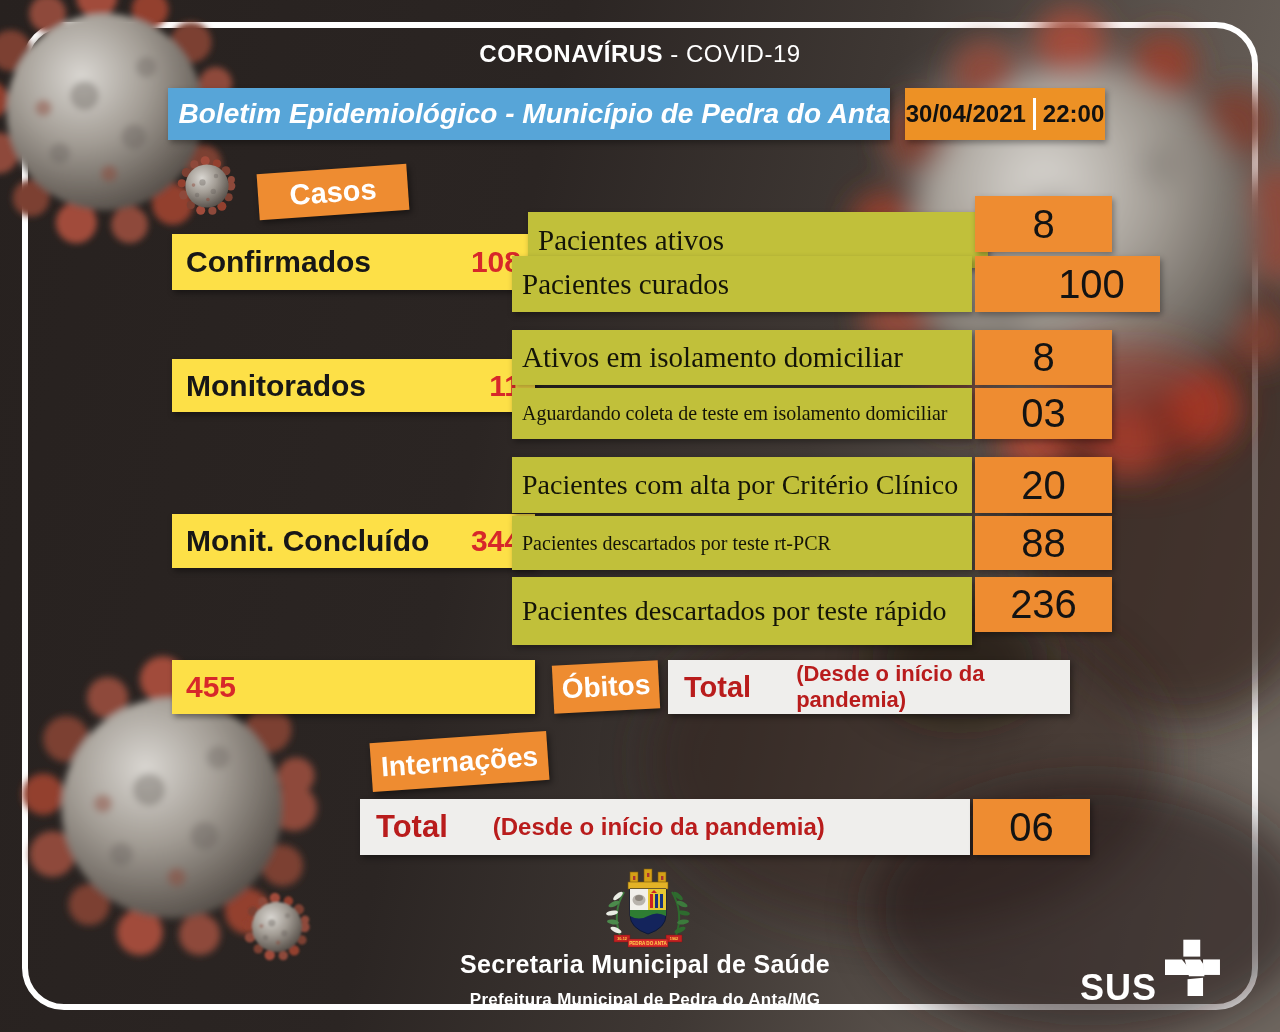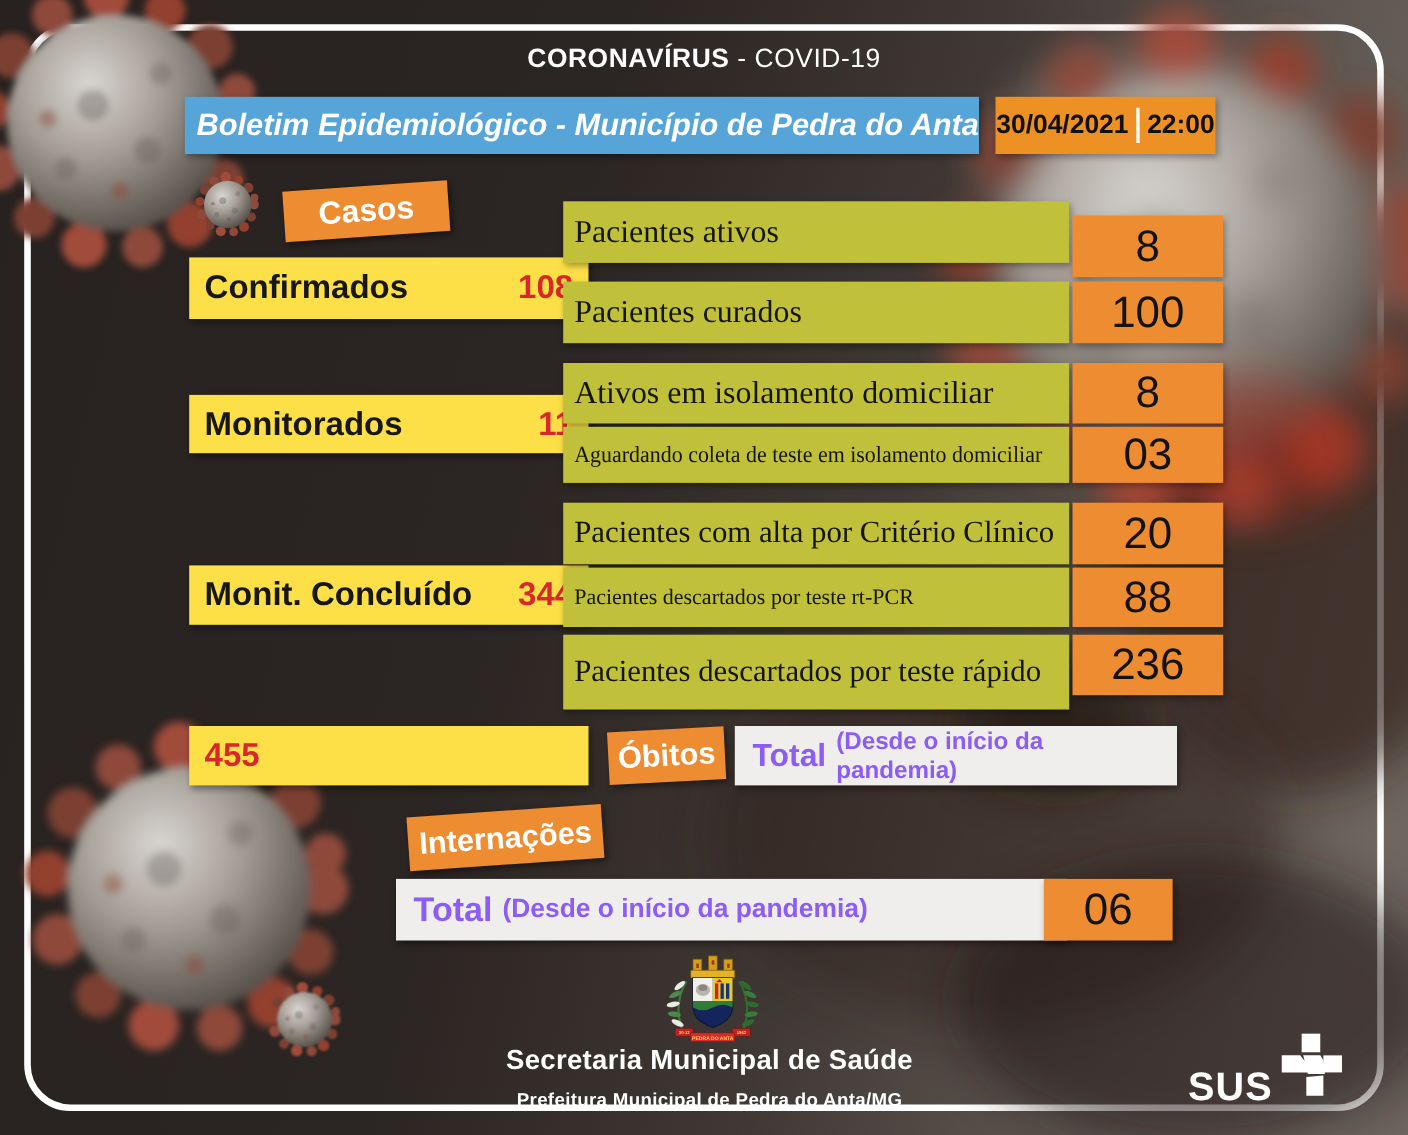--- a/index.html
+++ b/index.html
@@ -63,33 +63,34 @@
   .rowlabel.condensed span{font-size:21px;transform:scaleX(.95);transform-origin:left center;white-space:nowrap;}
   .rowval{
     position:absolute;left:975px;width:137px;background:#ee8c31;
     display:flex;align-items:center;justify-content:center;
     font-size:40px;color:#131313;
     box-shadow:2px 3px 6px rgba(0,0,0,.35);
   }
 
   .totalbox{
     position:absolute;background:#efeeec;display:flex;align-items:center;
-    padding:0 16px;box-sizing:border-box;color:#8b5cf6;
+    padding:0 16px;box-sizing:border-box;color:#b91c1c;
     box-shadow:2px 3px 6px rgba(0,0,0,.4);
+    gap:36px;
   }
   .totalbox .main{font-weight:bold;font-size:29px;}
   .totalbox .sub{font-weight:bold;font-size:22px;margin-left:9px;}
   .tot-obitos{left:668px;top:660px;width:402px;height:54px;}
   .tot-intern{left:360px;top:799px;width:610px;height:56px;}
   .bigval{
     position:absolute;background:#ee8c31;display:flex;align-items:center;justify-content:center;
     font-size:40px;color:#131313;box-shadow:2px 3px 6px rgba(0,0,0,.4);
   }
   .val-obitos{left:1077px;top:654px;width:118px;height:62px;}
-  .val-intern{left:949px;top:799px;width:117px;height:56px;}
+  .val-intern{left:973px;top:799px;width:117px;height:56px;}
 
   .footer-org{
     position:absolute;left:0;top:950px;width:1290px;text-align:center;
     color:#fff;font-weight:bold;font-size:25px;letter-spacing:.3px;
   }
   .footer-sub{
     position:absolute;left:0;top:990px;width:1290px;text-align:center;
     color:#fff;font-weight:bold;font-size:17px;letter-spacing:.3px;
   }
   .crest{position:absolute;left:594px;top:862px;}
@@ -194,31 +195,31 @@
     <span class="num">11</span>
   </div>
   <div class="sumbox" style="top:514px;height:54px;">
     <span>Monit. Concluído</span>
     <span class="num">344</span>
   </div>
   <div class="sumbox" style="top:660px;height:54px;">
     <span class="num">455</span>
   </div>
 
-  <div class="rowlabel" style="top:183px;height:56px;">
+  <div class="rowlabel" style="top:212px;height:56px;margin-left:16px;">
       <span>Pacientes ativos</span>
     </div>
   <div class="rowval" style="top:196px;height:56px;">
       <span>8</span>
     </div>
 
   <div class="rowlabel" style="top:256px;height:56px;">
       <span>Pacientes curados</span>
     </div>
-  <div class="rowval" style="top:256px;height:56px;">
+  <div class="rowval" style="top:256px;height:56px;padding-left:48px;">
       <span>100</span>
     </div>
 
   <div class="rowlabel" style="top:330px;height:55px;">
       <span>Ativos em isolamento domiciliar</span>
     </div>
   <div class="rowval" style="top:330px;height:55px;">
       <span>8</span>
     </div>
 

